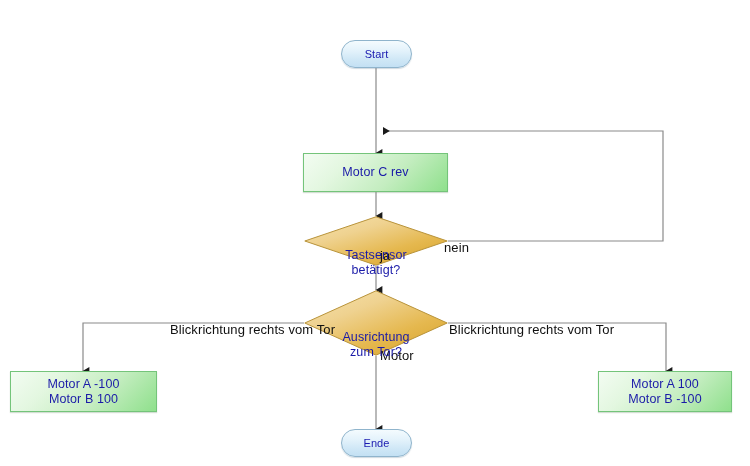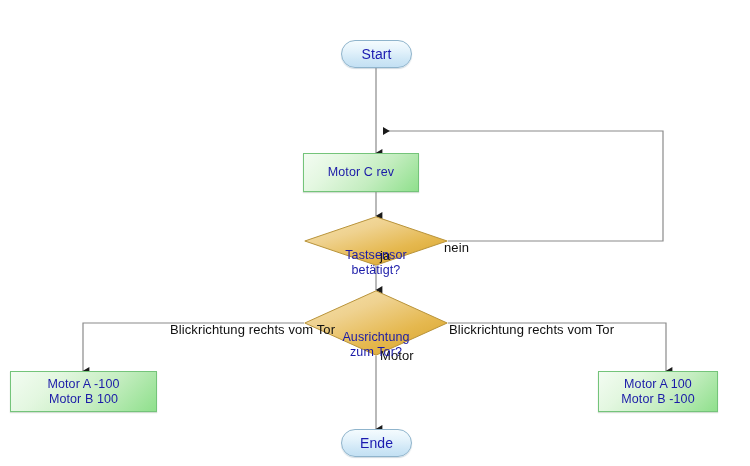--- a/index.html
+++ b/index.html
@@ -39,21 +39,21 @@
     white-space: pre-line;
   }
 
   
   .terminator {
     border-radius: 999px;
     border: 1px solid #8fb4cc;
     background: linear-gradient(to bottom, #f4fbfe 0%, #e3f2fb 38%, #cfe7f6 72%, #c3e0f3 100%);
     box-shadow: 0 1px 1px rgba(120,150,170,0.35);
     color: #1a1ab0;
-    font-size: 14px;
+    font-size: 11px;
   }
 
   
   .process {
     border: 1px solid #74c47a;
     background: linear-gradient(135deg, #f3fcf2 0%, #e3f7e0 28%, #c4edc0 62%, #8fe08c 100%);
     box-shadow: 0 1px 1px rgba(130,160,130,0.35);
   }
 
   
@@ -121,21 +121,21 @@
       <path d="M448,323 L666,323 L666,371" marker-end="url(#arrow-down)"></path>
 
       <path d="M376,356 L376,429" marker-end="url(#arrow-down)"></path>
     </g>
   </svg>
 
   <div class="node terminator" style="left:341px; top:40px; width:71px; height:28px;">
     <span>Start</span>
   </div>
 
-  <div class="node process" style="left:303px; top:153px; width:116px; height:39px;">
+  <div class="node process" style="left:303px; top:153px; width:145px; height:39px;">
     <span>Motor C rev</span>
   </div>
 
   <div class="node decision" style="left:304px; top:216px; width:144px; height:50px;">
     <svg class="diamond-shape" viewBox="0 0 144 50" preserveAspectRatio="none" xmlns="http://www.w3.org/2000/svg">
       <defs>
         <linearGradient id="goldgrad1" x1="0" y1="0" x2="0.85" y2="1">
           <stop offset="0%" stop-color="#f7e3ad"></stop>
           <stop offset="35%" stop-color="#efd290"></stop>
           <stop offset="70%" stop-color="#e5b84f"></stop>
@@ -162,21 +162,21 @@
     </svg>
     <span class="diamond-label">Ausrichtung
 zum Tor?</span>
   </div>
 
   <div class="node process" style="left:10px; top:371px; width:147px; height:41px;align-items:center;">
     <span>Motor A -100
 Motor B 100</span>
   </div>
 
-  <div class="node process" style="left:598px; top:371px; width:120px; height:41px;">
+  <div class="node process" style="left:598px; top:371px; width:134px; height:41px;">
     <span>Motor A 100
 Motor B -100</span>
   </div>
 
   <div class="node terminator" style="left:341px; top:429px; width:71px; height:28px;align-items:center;">
     <span>Ende</span>
   </div>
 
   <div class="edge-label" style="left:444px; top:242px;">nein</div>
 

